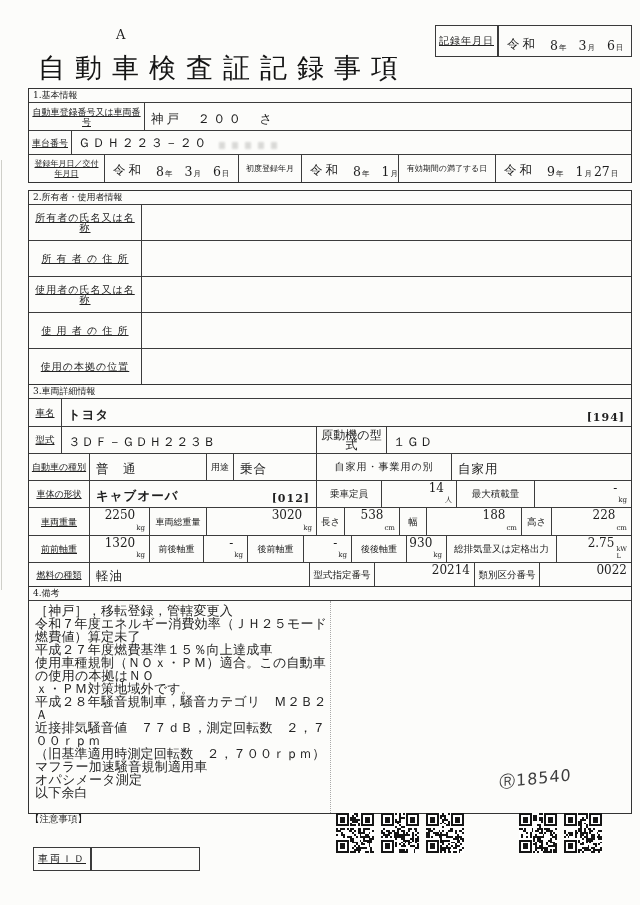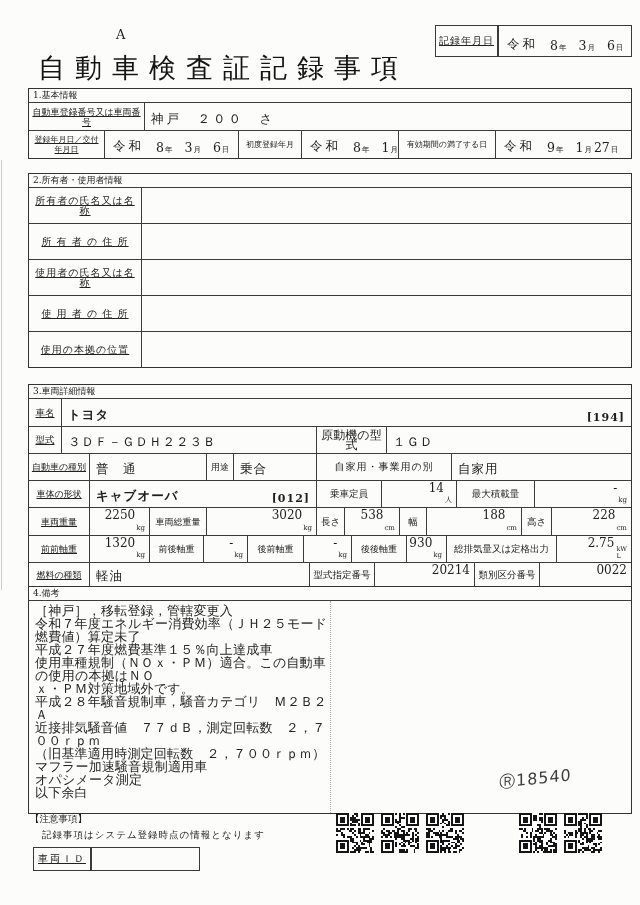--- a/index.html
+++ b/index.html
@@ -73,20 +73,27 @@
         <span class="u">日</span>
     </div>
   </div>
 
   <div class="abs sec" style="top:88px">
     <div class="band">1.基本情報</div>
     <div class="row" style="height:28px">
       <div class="c lab" style="width:115px">自動車登録番号又は車両番号</div>
       <div class="c val grow" style="letter-spacing:3px">神戸　２００　さ</div>
     </div>
+    <div class="row" style="height:24px">
+      <div class="c lab" style="width:42px">車台番号</div>
+      <div class="c val grow" style="letter-spacing:2px">
+        <span>ＧＤＨ２２３－２０</span>
+        <span class="smudge"></span>
+      </div>
+    </div>
     <div class="row" style="height:28px">
       <div class="c lab lab8" style="width:75px">登録年月日／交付年月日</div>
       <div class="c date" style="width:134px">
         <span class="era">令和</span>
         <span class="n">8</span>
           <span class="u">年</span>
         <span class="n">3</span>
           <span class="u">月</span>
         <span class="n">6</span>
           <span class="u">日</span>
@@ -105,21 +112,21 @@
         <span class="n">9</span>
           <span class="u">年</span>
         <span class="n">1</span>
           <span class="u">月</span>
         <span class="n tight">27</span>
           <span class="u">日</span>
       </div>
     </div>
   </div>
 
-  <div class="abs sec" style="top:173px">
+  <div class="abs sec" style="top:190px">
     <div class="band">2.所有者・使用者情報</div>
     <div class="row" style="height:36px">
       <div class="c lab lab10" style="width:112px">所有者の氏名又は名称</div>
       <div class="c val grow"></div>
     </div>
     <div class="row" style="height:36px">
       <div class="c lab lab10" style="width:112px">所 有 者 の 住 所</div>
       <div class="c val grow"></div>
     </div>
     <div class="row" style="height:36px">
@@ -263,21 +270,20 @@
 （旧基準適用時測定回転数　２，７００ｒｐｍ）
 マフラー加速騒音規制適用車
 オパシメータ測定
 以下余白</div>
       <div class="remarks-divider"></div>
       <div class="handwriting">Ⓡ18540</div>
     </div>
   </div>
 
   <div class="abs notice-title">【注意事項】</div>
-  <div class="abs notice-body">記録事項はシステム登録時点の情報となります</div>
 
   <div class="abs vidbox">
     <div class="c lab">車両ＩＤ</div>
     <div class="c val grow"></div>
   </div>
 
   <div class="abs qr-group" style="left:336px;top:813px">
     <div class="qr"><svg viewBox="0 0 21 21" width="100%" height="100%" shape-rendering="crispEdges" preserveAspectRatio="none">
           <rect width="21" height="21" fill="#fff"></rect>
           <rect x="10" y="0" width="1" height="1" fill="#151515"></rect>

